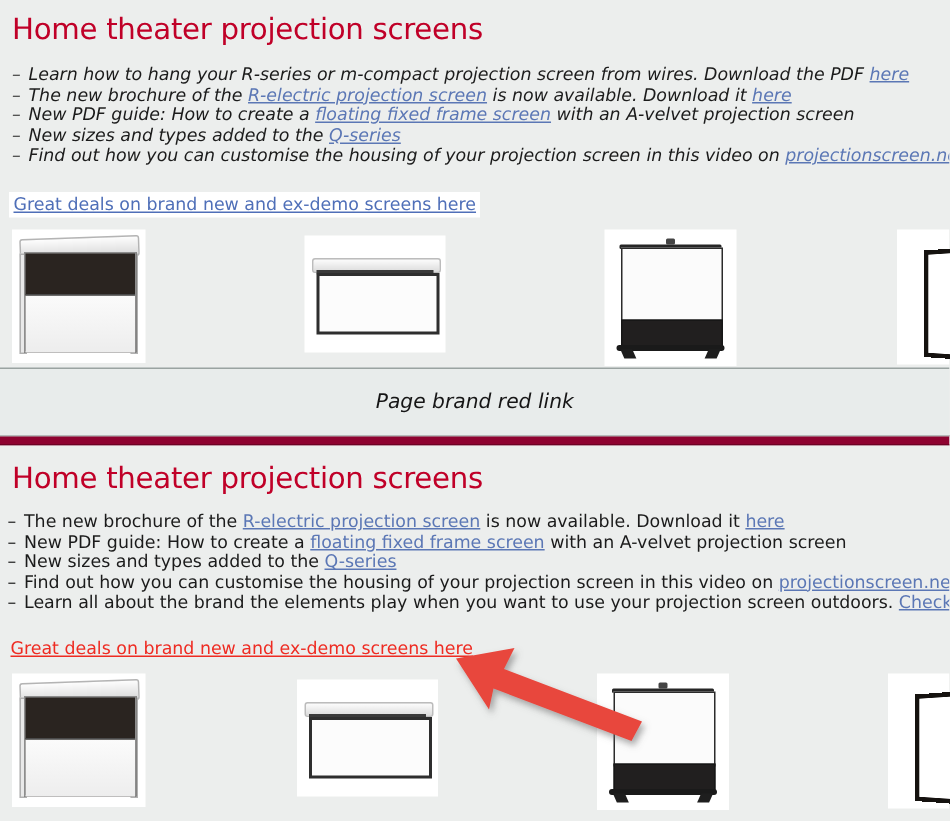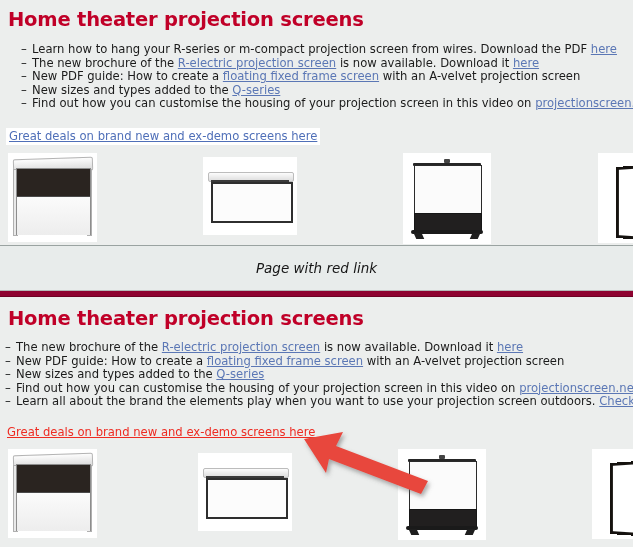--- a/index.html
+++ b/index.html
@@ -18,21 +18,21 @@
     position: relative;
     background: #eceeed;
     overflow: hidden;
   }
   .page-top { height: 245px; }
   .page-bottom { height: 251px; }
 
   h1.title {
     color: #c00028;
     font-family: "DejaVu Sans", "Liberation Sans", sans-serif;
-    font-weight: bold;
+    font-weight: normal;
     font-size: 19.5px;
     letter-spacing: -0.2px;
     margin: 0;
     padding: 8px 0 0 8px;
     white-space: nowrap;
   }
   .page-bottom h1.title { padding-top: 10px; }
 
   ul.bullets {
     list-style: none;
@@ -46,21 +46,21 @@
     padding-left: 11px;
     white-space: nowrap;
     position: relative;
   }
   ul.bullets li::before {
     content: "\2013";
     position: absolute;
     left: 0px;
     color: #1b1b1b;
   }
-  .bullets-wrap { margin-top: 12px; padding-left: 21px; }
+  .bullets-wrap { margin-top: 12px; padding-left: 8px; font-style: italic; }
   .bullets-wrap-2 { margin-top: 11px; padding-left: 5px; }
 
   a.blue {
     color: #5b77b5;
     text-decoration: underline;
   }
 
   .deal-link-wrap {
     margin-top: 14px;
     padding-left: 6px;
@@ -269,21 +269,21 @@
     </div>
 
     <div class="thumb" style="left:598px; top:2px; width:80px; height:90px;">
       <div class="s4-frame"></div>
     </div>
 
   </div>
 </div>
 
 <div class="divider">
-  <div class="divider-label">Page with red link</div>
+  <div class="divider-label">Page brand red link</div>
   <div class="divider-bar"></div>
 </div>
 
 <div class="page page-bottom">
 
   <h1 class="title">Home theater projection screens</h1>
 
   <div class="bullets-wrap-2">
     <ul class="bullets">
         <li><span>The new brochure of the </span><a href="#" class="blue">R-electric projection screen</a><span> is now available. Download it </span><a href="#" class="blue">here</a></li>

